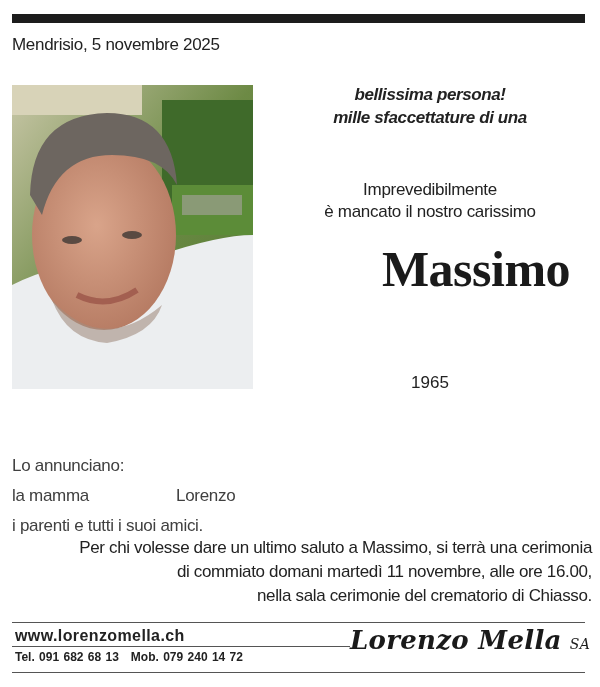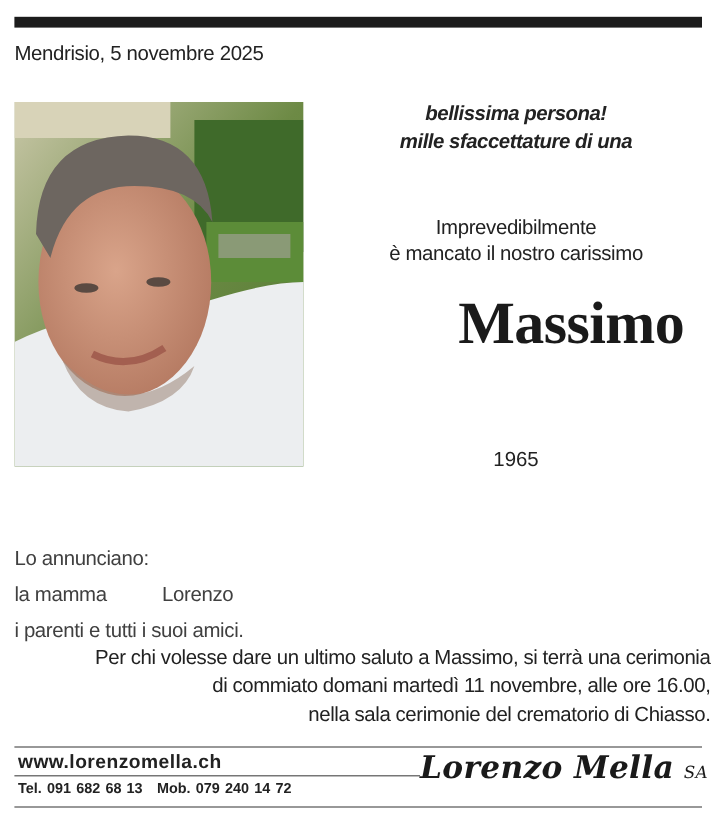--- a/index.html
+++ b/index.html
@@ -13,21 +13,21 @@
   .photo { position: absolute; left: 12px; top: 85px; width: 241px; height: 304px; overflow: hidden; background: #dfe5d6; }
   .photo svg { display: block; width: 100%; height: 100%; }
 
   .right-col { position: absolute; left: 280px; width: 300px; text-align: center; }
   .quote { top: 83px; font-size: 17px; font-style: italic; font-weight: bold; line-height: 23px; letter-spacing: -0.4px; color: #222; }
   .intro { top: 179px; font-size: 17px; line-height: 22px; letter-spacing: -0.3px; color: #222; }
   .name { top: 240px; font-family: Liberation Serif, serif; font-weight: bold; font-size: 50px; line-height: 58px; letter-spacing: -0.5px; color: #1a1a1a; margin-left: 46px; }
   .year { top: 373px; font-size: 17px; color: #222; text-align: center; }
 
   .announce { position: absolute; left: 12px; top: 422px; font-size: 17px; line-height: 30px; letter-spacing: -0.3px; color: #404040; margin-top: 29px; }
-  .announce .row { display: flex; }
+  .announce .row { display: flex; gap: 41px; }
   .announce .rel { width: 123px; }
 
   .notice { position: absolute; left: 12px; top: 536px; width: 580px; font-size: 17px; line-height: 24px; letter-spacing: -0.35px; color: #222; text-align: right; }
 
   .footer-line { position: absolute; left: 12px; width: 573px; height: 1px; background: #555; }
   .footer-url { position: absolute; left: 15px; top: 627px; font-size: 16px; font-weight: bold; color: #222; letter-spacing: 0.4px; }
   .url-underline { position: absolute; left: 12px; top: 646px; width: 338px; height: 1px; background: #555; }
   .footer-phones { position: absolute; left: 15px; top: 650px; font-size: 12px; font-weight: bold; color: #222; word-spacing: 1px; text-align: right; }
   .footer-phones .mob { margin-left: 12px; }
   .brand { position: absolute; left: 350px; top: 625px; font-family: "DejaVu Serif", serif; font-style: italic; font-weight: bold; font-size: 26px; color: #1a1a1a; letter-spacing: 0.3px; }

